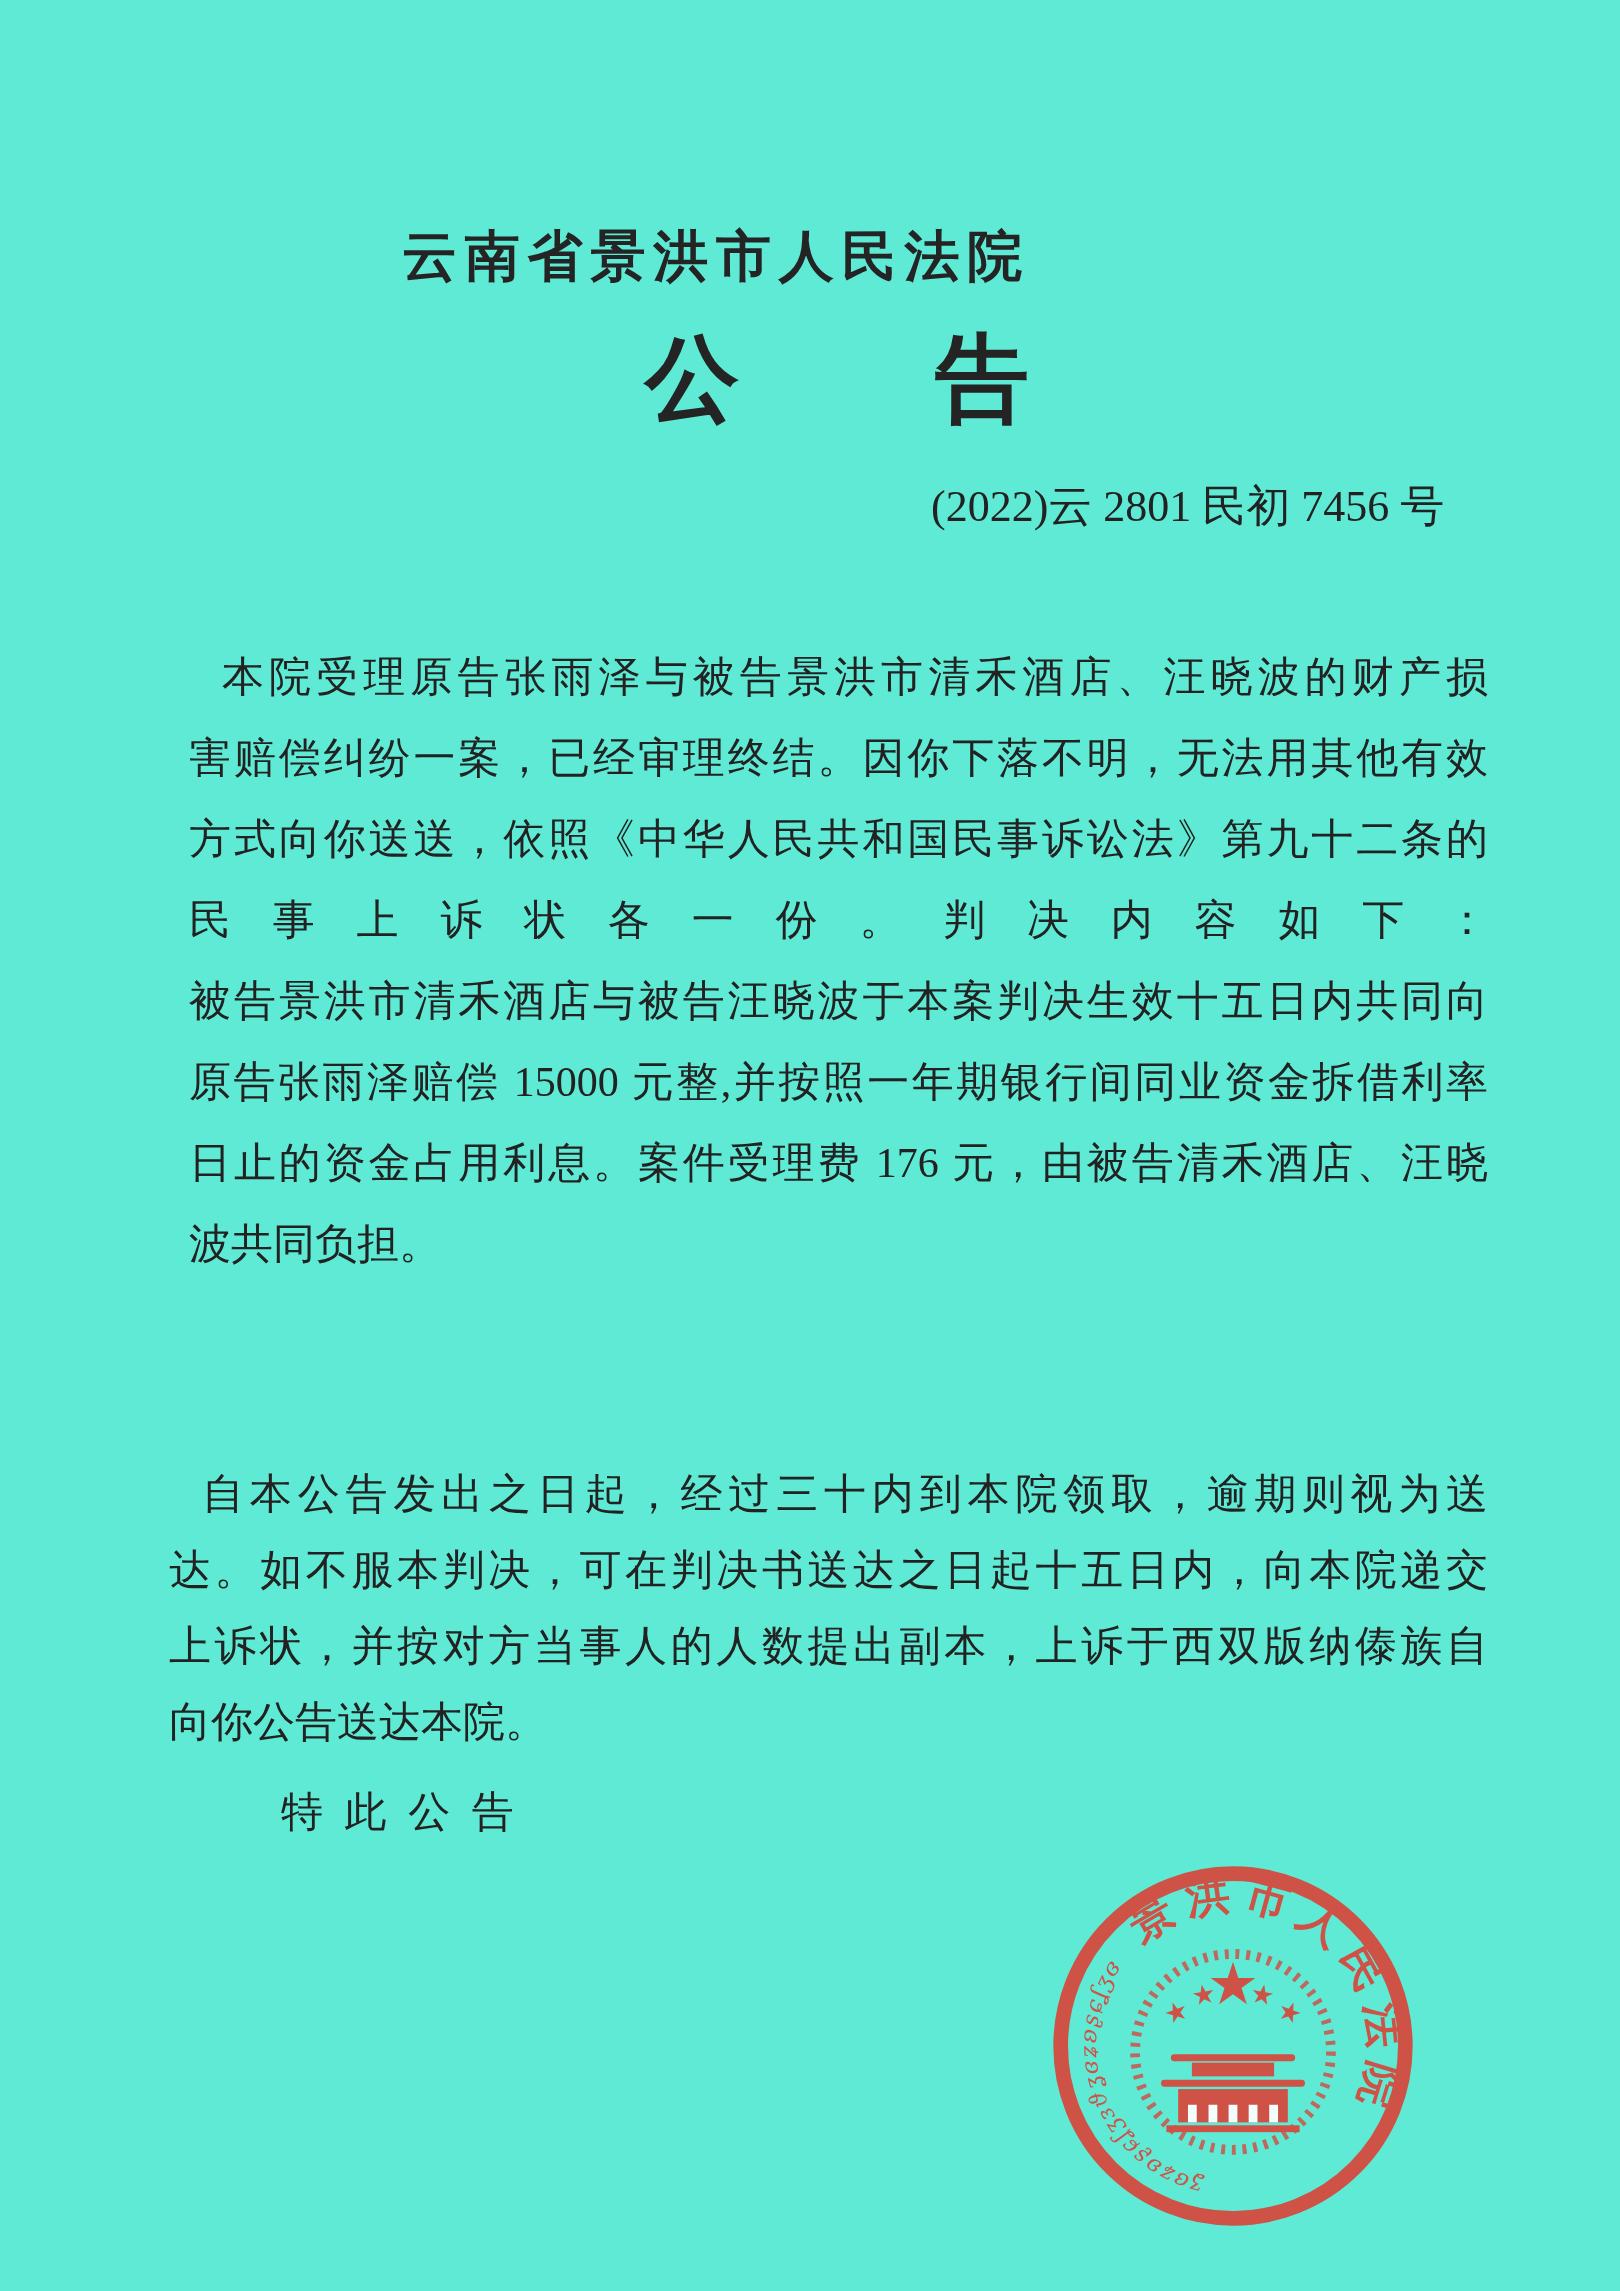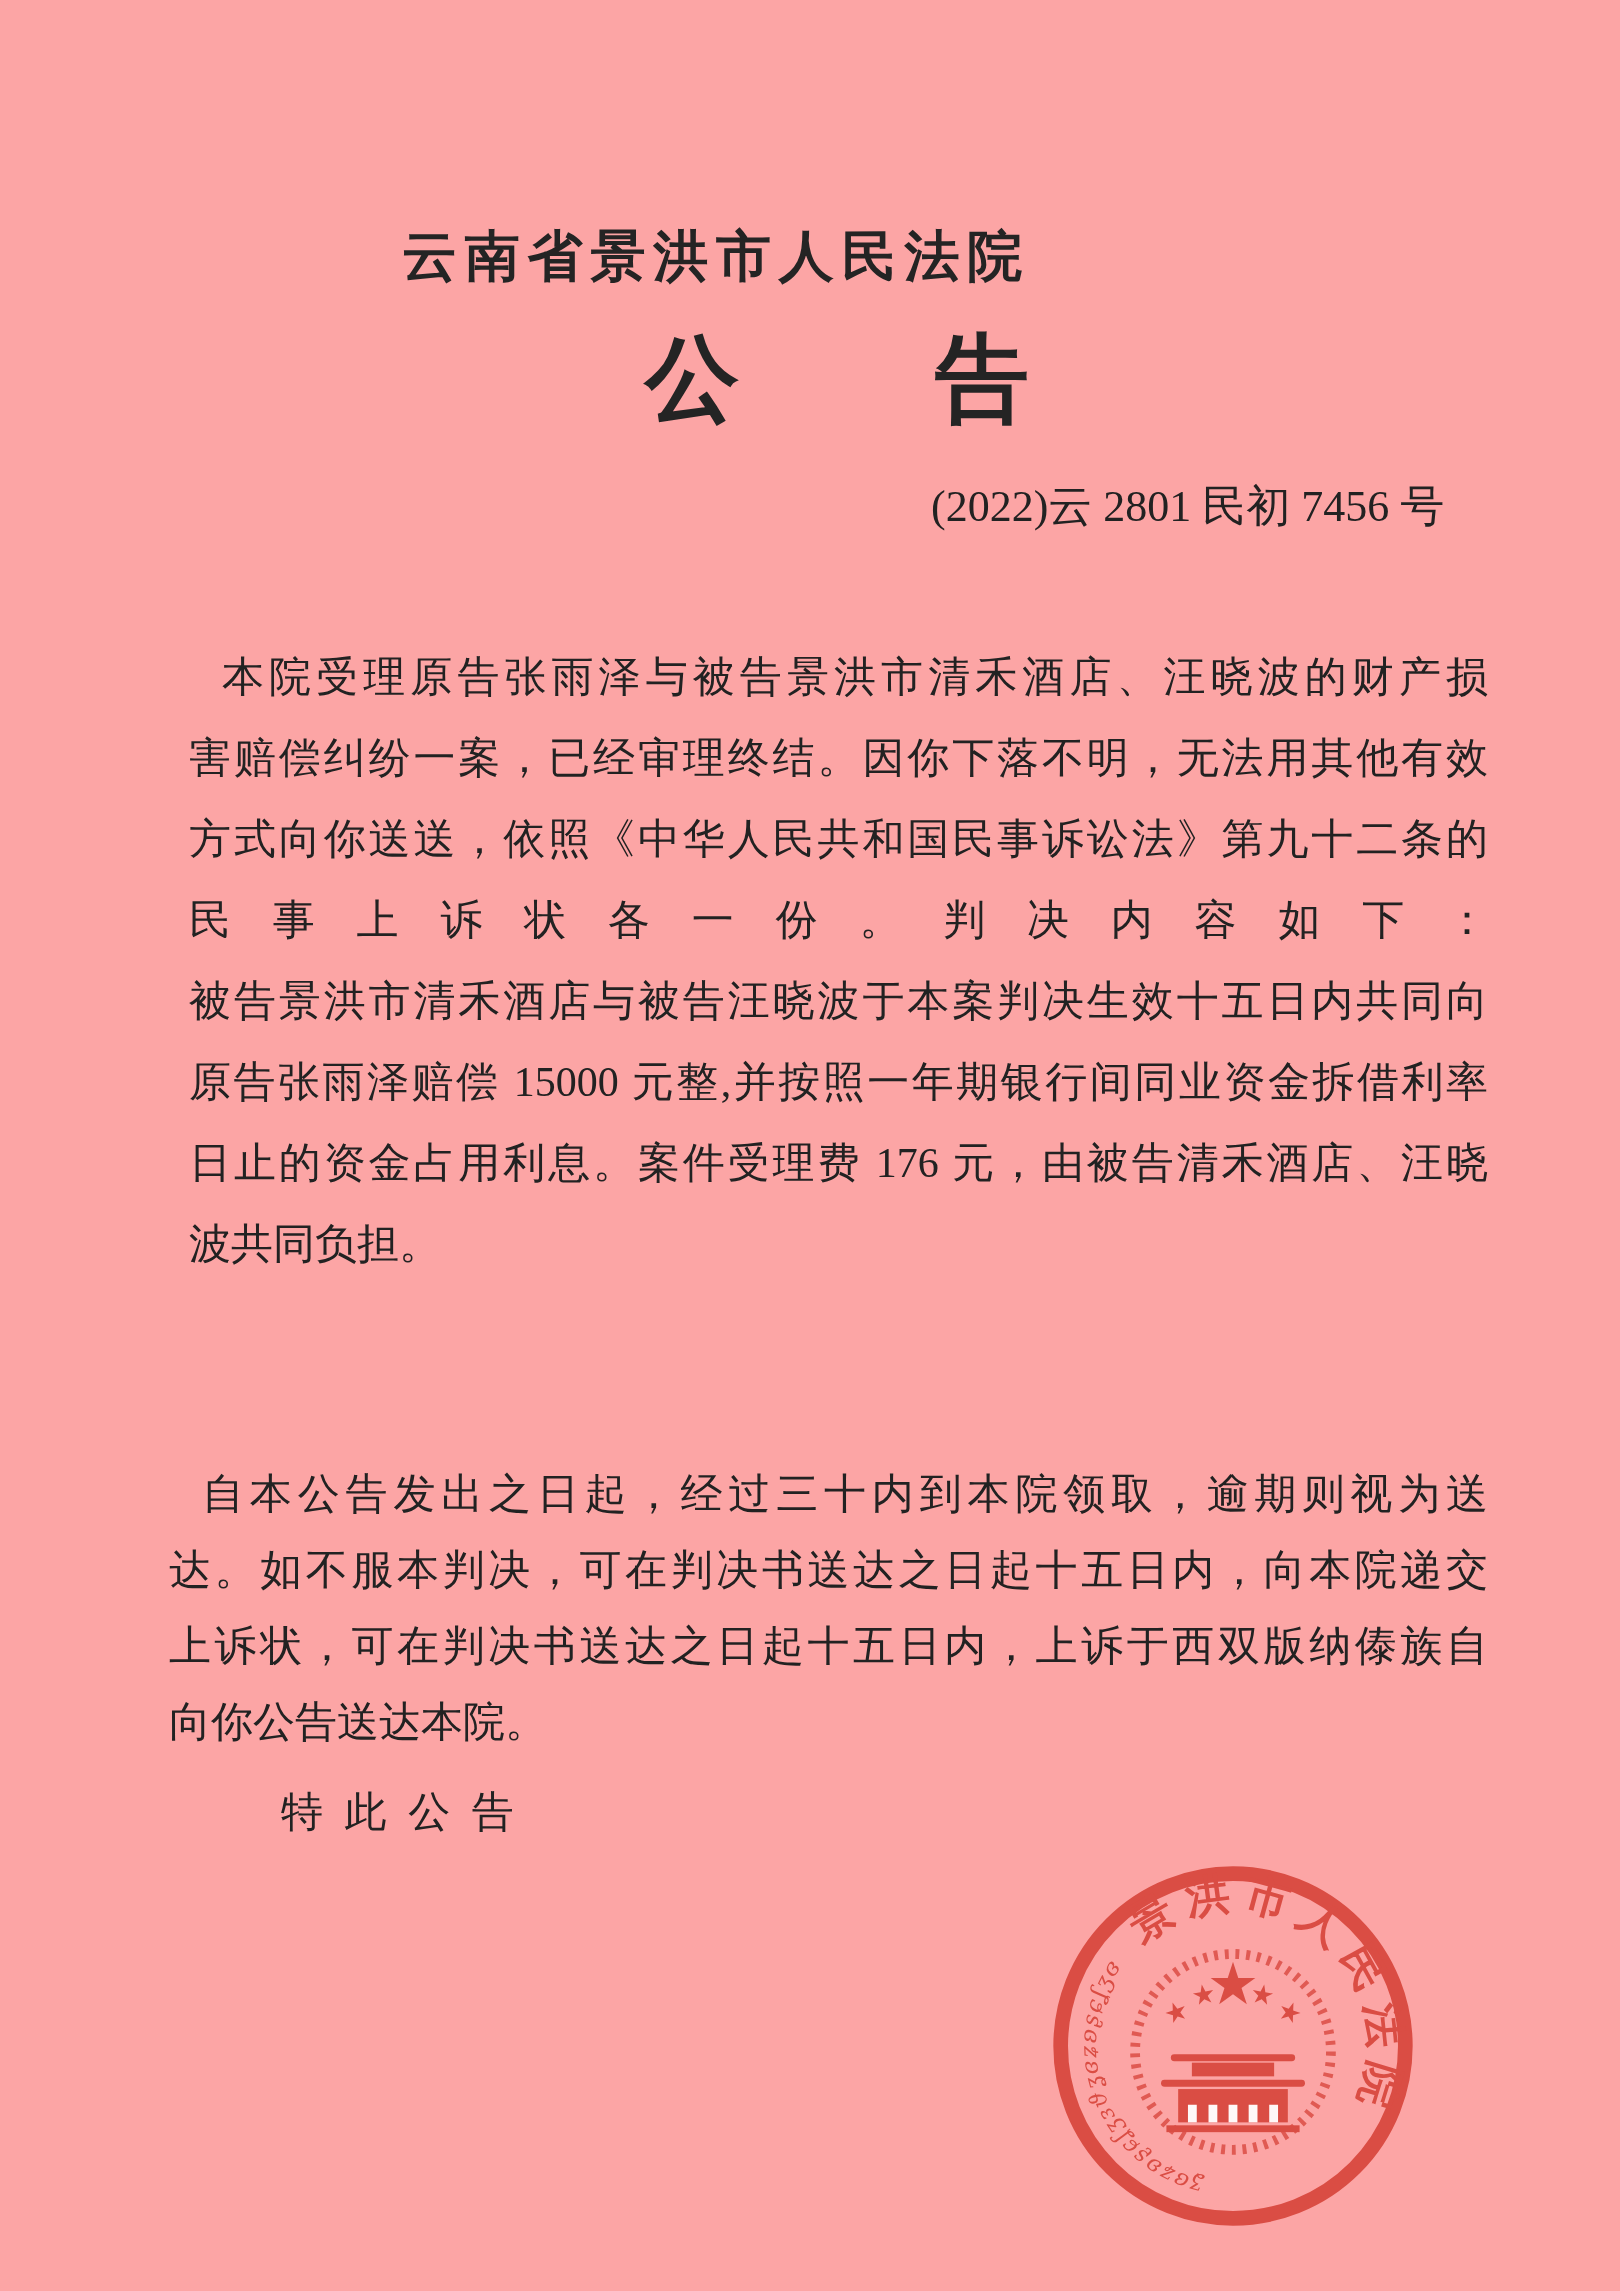--- a/index.html
+++ b/index.html
@@ -1,19 +1,19 @@
 <!DOCTYPE html>
 <html><head>
 <meta charset="utf-8">
 <style>
   html,body { margin:0; padding:0; background:#e8e8e8; }
   .page {
     position:relative;
     width:1620px; height:2292px;
-    background:#fca5a5;
+    background:#5eead4;
     font-family:"Liberation Serif", serif;
     color:#222222;
     overflow:hidden;
   }
   .court-title {
     position:absolute; left:402px; top:220px; margin:0;
     font-size:55px; font-weight:600; letter-spacing:7.8px;
     white-space:nowrap; color:#242424;
   }
   .notice-title {
@@ -86,21 +86,21 @@
     <div class="line">民事上诉状各一份。判决内容如下：</div>
     <div class="line">被告景洪市清禾酒店与被告汪晓波于本案判决生效十五日内共同向</div>
     <div class="line">原告张雨泽赔偿 15000 元整,并按照一年期银行间同业资金拆借利率</div>
     <div class="line">日止的资金占用利息。案件受理费 176 元，由被告清禾酒店、汪晓</div>
     <div class="line last">波共同负担。</div>
   </div>
 
   <div class="para para2">
     <div class="line indent">自本公告发出之日起，经过三十内到本院领取，逾期则视为送</div>
     <div class="line">达。如不服本判决，可在判决书送达之日起十五日内，向本院递交</div>
-    <div class="line">上诉状，可在判决书送达之日起十五日内，上诉于西双版纳傣族自</div>
+    <div class="line">上诉状，并按对方当事人的人数提出副本，上诉于西双版纳傣族自</div>
     <div class="line last">向你公告送达本院。</div>
   </div>
 
   <div class="closing-line">特此公告</div>
 
   <div class="seal">
     <svg viewBox="0 0 384 384" xmlns="http://www.w3.org/2000/svg">
       <defs>
         <path id="star" d="M0,-1 L0.2245,-0.309 L0.951,-0.309 L0.363,0.118 L0.588,0.809 L0,0.382 L-0.588,0.809 L-0.363,0.118 L-0.951,-0.309 L-0.2245,-0.309 Z"></path>
         <path id="arc-cn" d="M98.3,88 A140,140 0 0 1 318.9,251.2" fill="none"></path>

